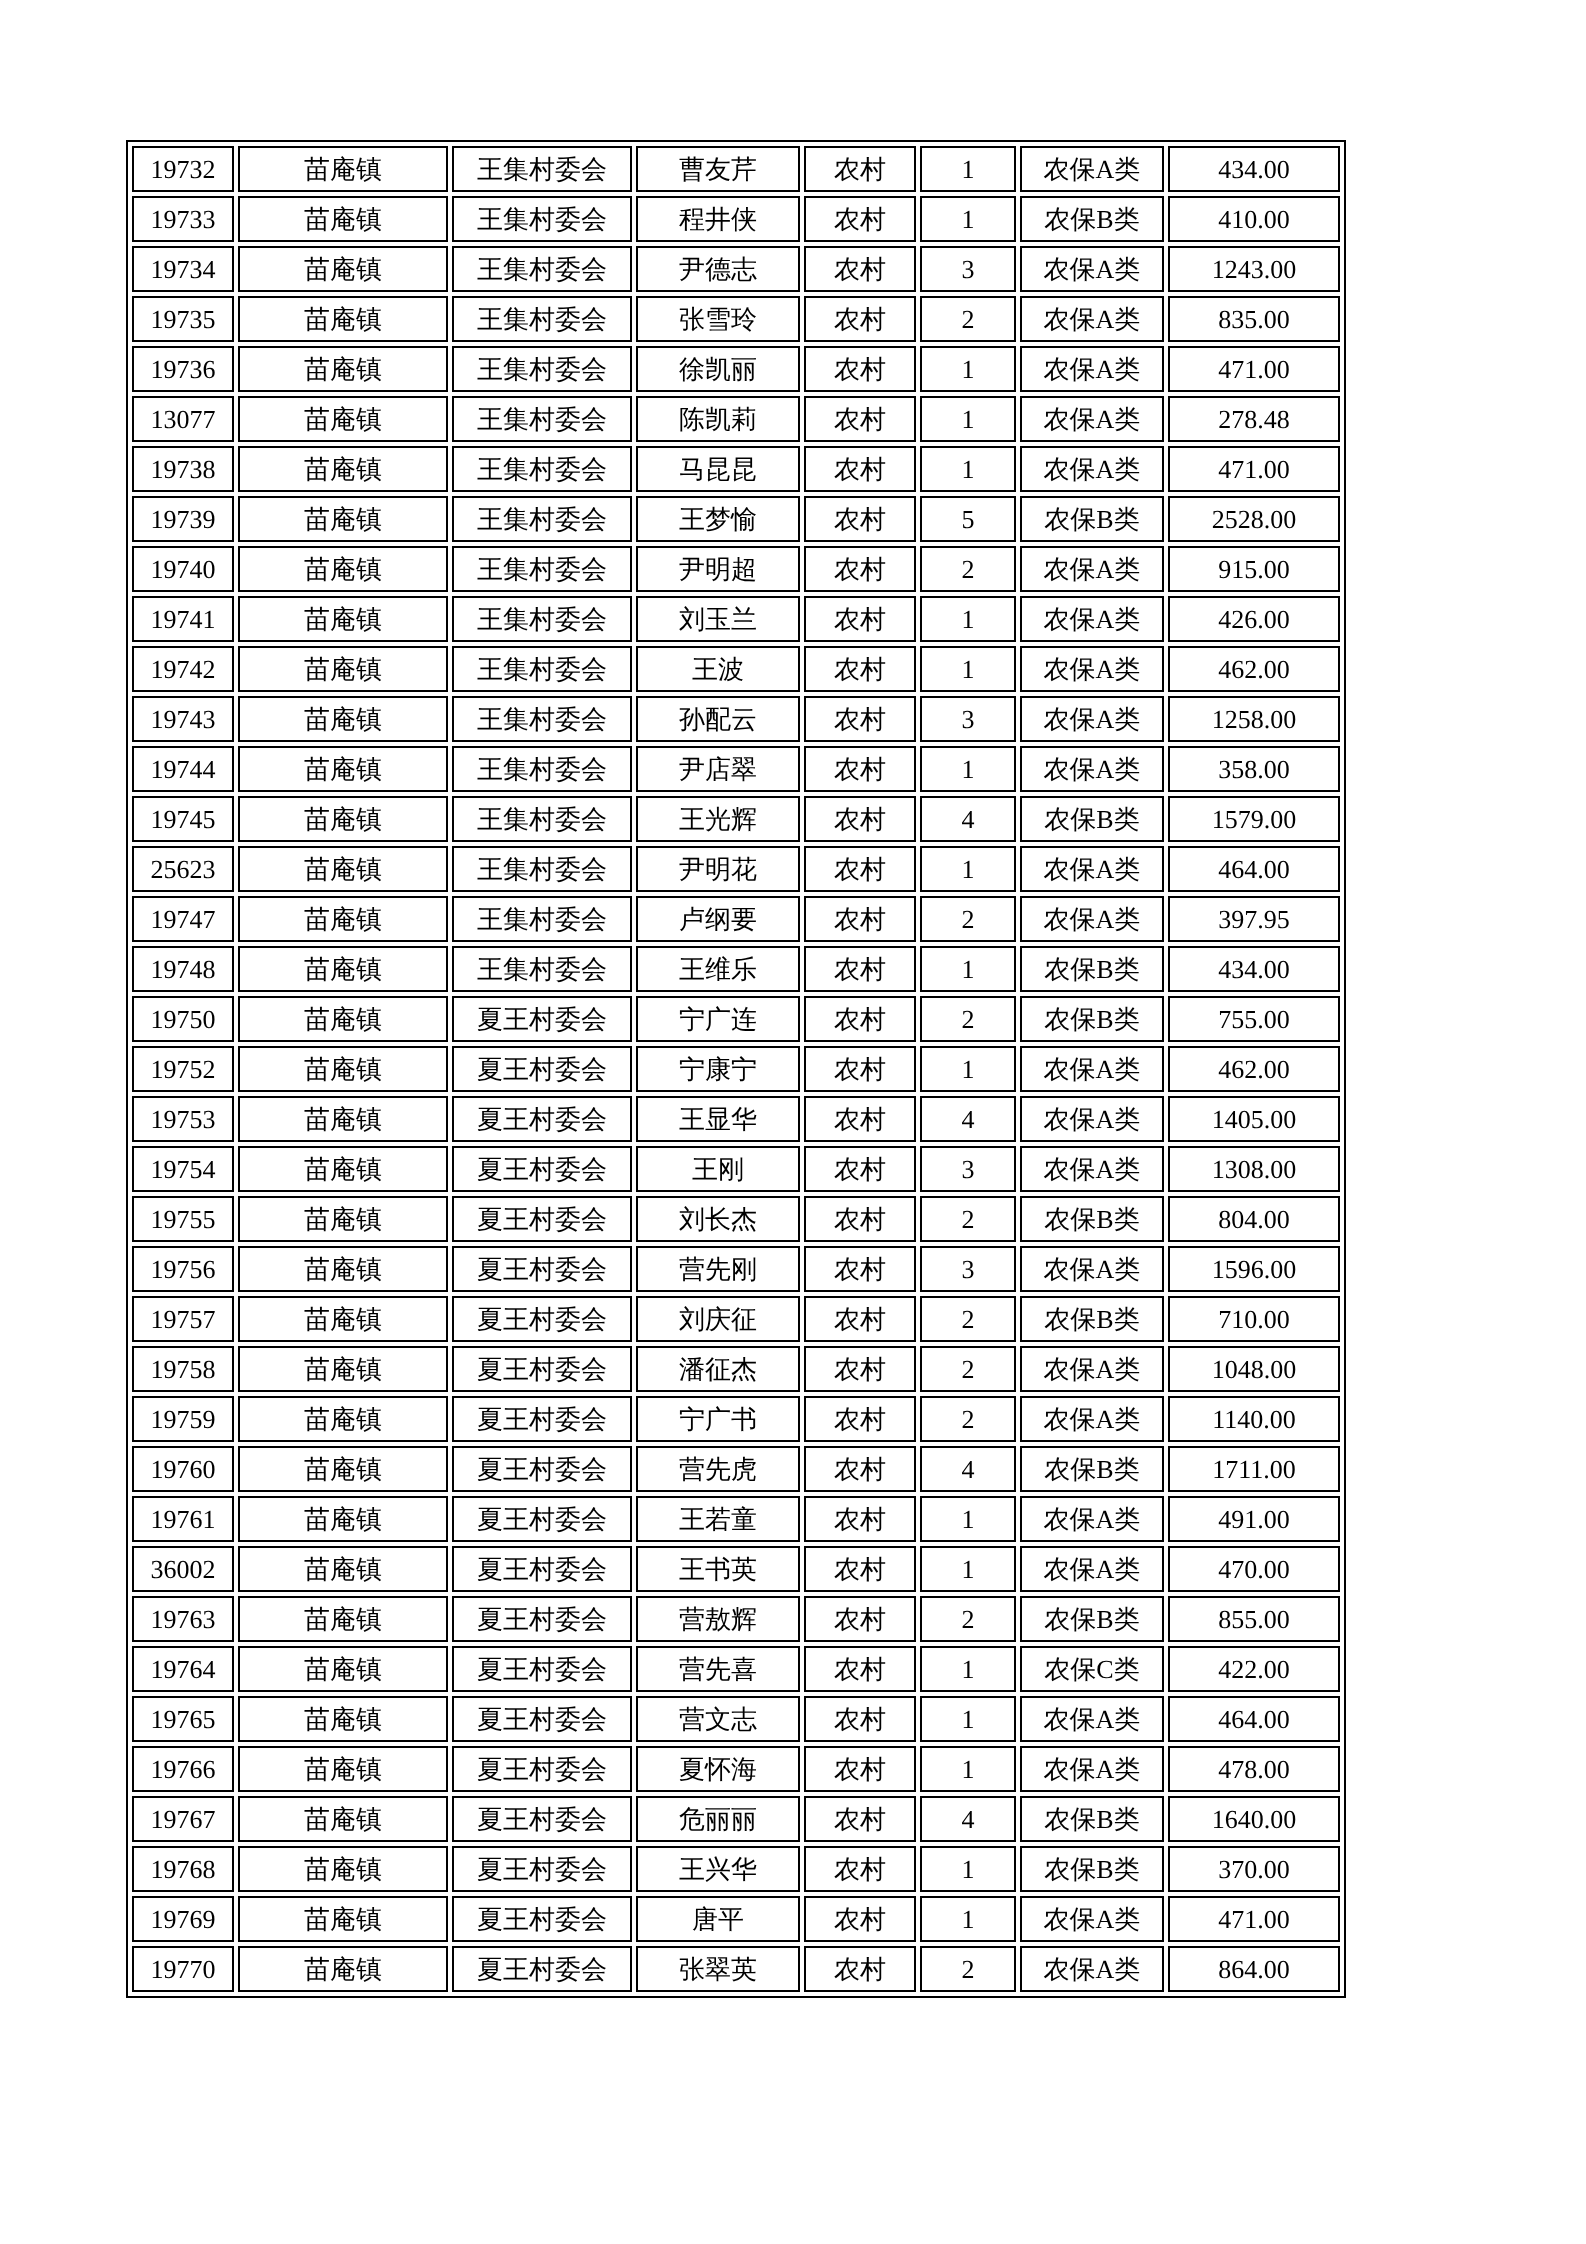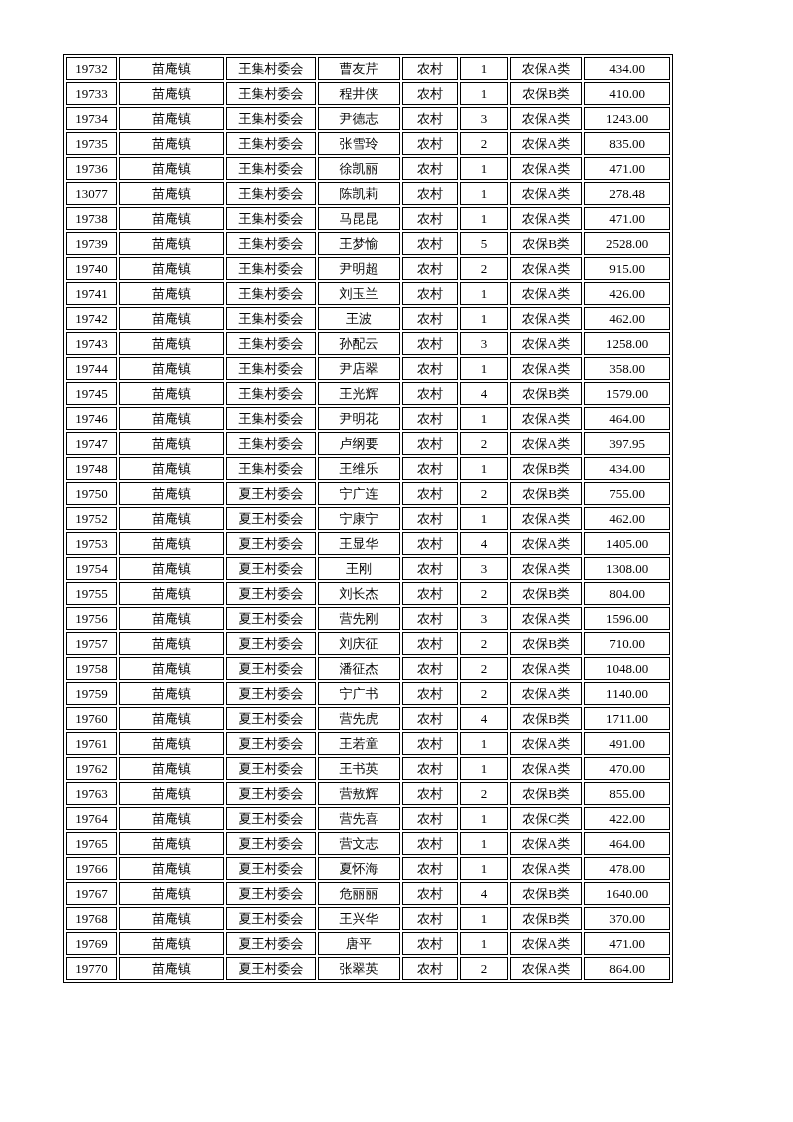--- a/index.html
+++ b/index.html
@@ -15,21 +15,21 @@
     color: #000000;
   }
   .page {
     position: absolute;
     inset: 0;
     background: #ffffff;
   }
   .table-wrap {
     position: absolute;
     left: 63px;
-    top: 54px;
+    top: 70px;
   }
   table.data-table {
     border-collapse: separate;
     border-spacing: 2px;
     border: 1px solid #000000;
     table-layout: fixed;
   }
   table.data-table td {
     box-sizing: border-box;
     border: 1px solid #000000;
@@ -203,21 +203,21 @@
     <td>19745</td>
     <td>苗庵镇</td>
     <td>王集村委会</td>
     <td>王光辉</td>
     <td>农村</td>
     <td>4</td>
     <td>农保B类</td>
     <td>1579.00</td>
   </tr>
           <tr>
-    <td>19746</td>
+    <td>25623</td>
     <td>苗庵镇</td>
     <td>王集村委会</td>
     <td>尹明花</td>
     <td>农村</td>
     <td>1</td>
     <td>农保A类</td>
     <td>464.00</td>
   </tr>
           <tr>
     <td>19747</td>
@@ -343,21 +343,21 @@
     <td>19761</td>
     <td>苗庵镇</td>
     <td>夏王村委会</td>
     <td>王若童</td>
     <td>农村</td>
     <td>1</td>
     <td>农保A类</td>
     <td>491.00</td>
   </tr>
           <tr>
-    <td>19762</td>
+    <td>36002</td>
     <td>苗庵镇</td>
     <td>夏王村委会</td>
     <td>王书英</td>
     <td>农村</td>
     <td>1</td>
     <td>农保A类</td>
     <td>470.00</td>
   </tr>
           <tr>
     <td>19763</td>

